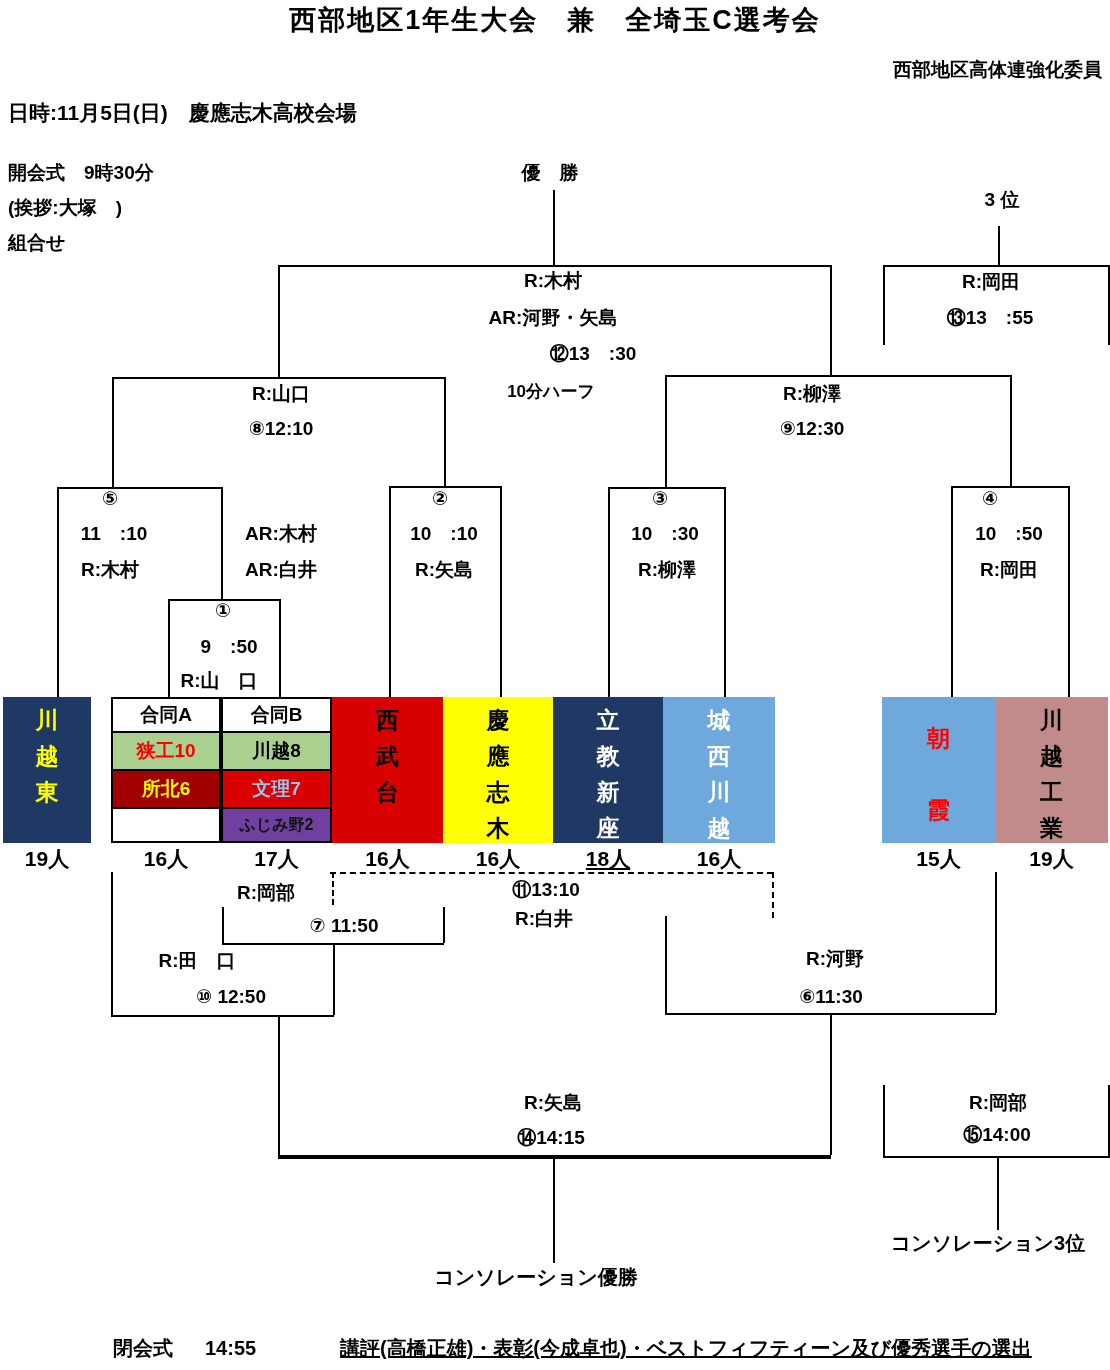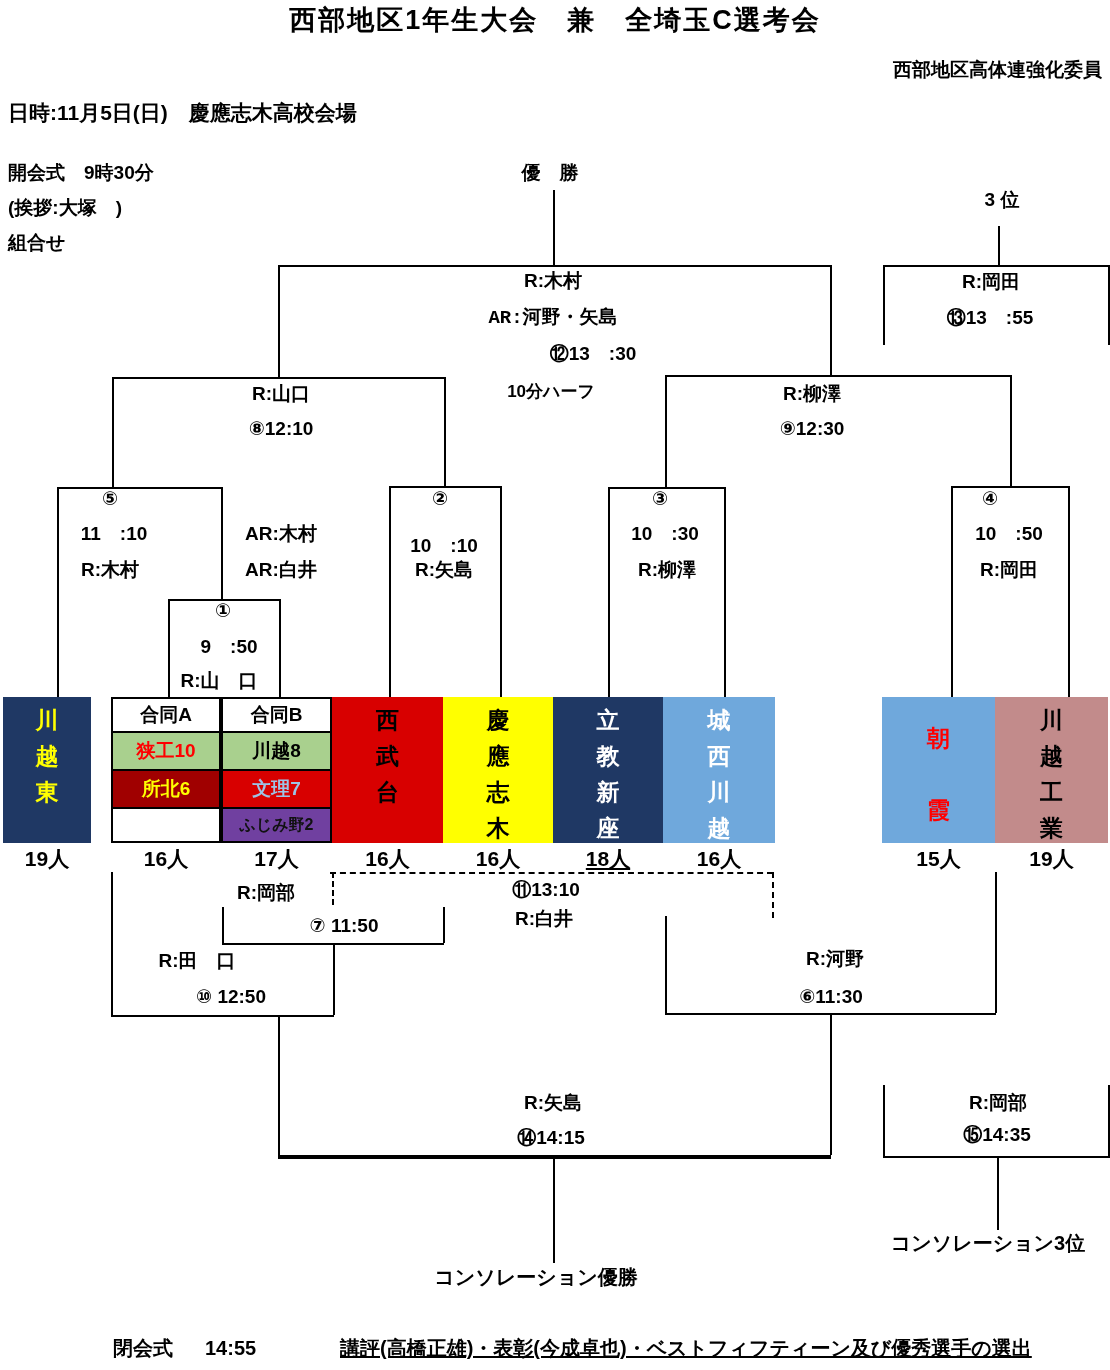--- a/index.html
+++ b/index.html
@@ -33,21 +33,21 @@
   <div class="L fs26" style="left:555px;top:6px;">西部地区1年生大会　兼　全埼玉C選考会</div>
   <div class="R" style="top:60px;">西部地区高体連強化委員</div>
   <div class="LL fs21" style="left:8px;top:101px;">日時:11月5日(日)　慶應志木高校会場</div>
   <div class="LL" style="left:8px;top:163px;">開会式　9時30分</div>
   <div class="LL" style="left:8px;top:198px;">(挨拶:大塚　)</div>
   <div class="LL" style="left:8px;top:233px;">組合せ</div>
   <div class="L" style="left:550px;top:163px;">優　勝</div>
   <div class="L" style="left:1002px;top:190px;">3 位</div>
 
   <div class="L" style="left:553px;top:271px;">R:木村</div>
-  <div class="L" style="left:553px;top:308px;font-family:Liberation Mono, monospace;">AR:河野・矢島</div>
+  <div class="L" style="left:553px;top:308px;">AR:河野・矢島</div>
   <div class="L" style="left:549px;top:344px;margin-left:44px;">⑫13　:30</div>
   <div class="L fs17" style="left:551px;top:383px;">10分ハーフ</div>
 
   <div class="L" style="left:991px;top:272px;">R:岡田</div>
   <div class="L" style="left:990px;top:308px;">⑬13　:55</div>
 
   <div class="L" style="left:281px;top:384px;">R:山口</div>
   <div class="L" style="left:281px;top:419px;">⑧12:10</div>
   <div class="L" style="left:812px;top:384px;">R:柳澤</div>
   <div class="L" style="left:812px;top:419px;">⑨12:30</div>
@@ -56,21 +56,21 @@
   <div class="L" style="left:114px;top:524px;">11　:10</div>
   <div class="L" style="left:110px;top:560px;">R:木村</div>
   <div class="L" style="left:281px;top:524px;">AR:木村</div>
   <div class="L" style="left:281px;top:560px;">AR:白井</div>
 
   <div class="L" style="left:223px;top:601px;">①</div>
   <div class="L" style="left:229px;top:637px;">9　:50</div>
   <div class="L" style="left:219px;top:671px;">R:山　口</div>
 
   <div class="L" style="left:440px;top:489px;">②</div>
-  <div class="L" style="left:444px;top:524px;margin-top:12px;">10　:10</div>
+  <div class="L" style="left:444px;top:524px;">10　:10</div>
   <div class="L" style="left:444px;top:560px;">R:矢島</div>
 
   <div class="L" style="left:660px;top:489px;">③</div>
   <div class="L" style="left:665px;top:524px;">10　:30</div>
   <div class="L" style="left:667px;top:560px;">R:柳澤</div>
 
   <div class="L" style="left:990px;top:489px;">④</div>
   <div class="L" style="left:1009px;top:524px;">10　:50</div>
   <div class="L" style="left:1009px;top:560px;">R:岡田</div>
 
@@ -80,21 +80,21 @@
   <div class="L" style="left:344px;top:916px;">⑦ 11:50</div>
   <div class="L" style="left:546px;top:880px;">⑪13:10</div>
   <div class="L" style="left:544px;top:909px;">R:白井</div>
   <div class="L" style="left:197px;top:951px;">R:田　口</div>
   <div class="L" style="left:231px;top:987px;">⑩ 12:50</div>
   <div class="L" style="left:835px;top:949px;">R:河野</div>
   <div class="L" style="left:831px;top:987px;">⑥11:30</div>
   <div class="L" style="left:553px;top:1093px;">R:矢島</div>
   <div class="L" style="left:551px;top:1128px;">⑭14:15</div>
   <div class="L" style="left:998px;top:1093px;">R:岡部</div>
-  <div class="L" style="left:997px;top:1125px;">⑮14:35</div>
+  <div class="L" style="left:997px;top:1125px;">⑮14:00</div>
 
   <div class="L fs20" style="left:988px;top:1232px;">コンソレーション3位</div>
   <div class="L fs20" style="left:536px;top:1266px;">コンソレーション優勝</div>
 
   <div class="LL fs20" style="left:113px;top:1337px;">閉会式</div>
   <div class="LL fs20" style="left:205px;top:1337px;">14:55</div>
   <div class="LL fs20" style="left:340px;top:1337px;text-decoration:underline;">講評(高橋正雄)・表彰(今成卓也)・ベストフィフティーン及び優秀選手の選出</div>
 
 <div class="hl" style="top: 265px; left: 278px; width: 553px;"></div>
     <div class="hl" style="top: 265px; left: 883px; width: 227px;"></div>

